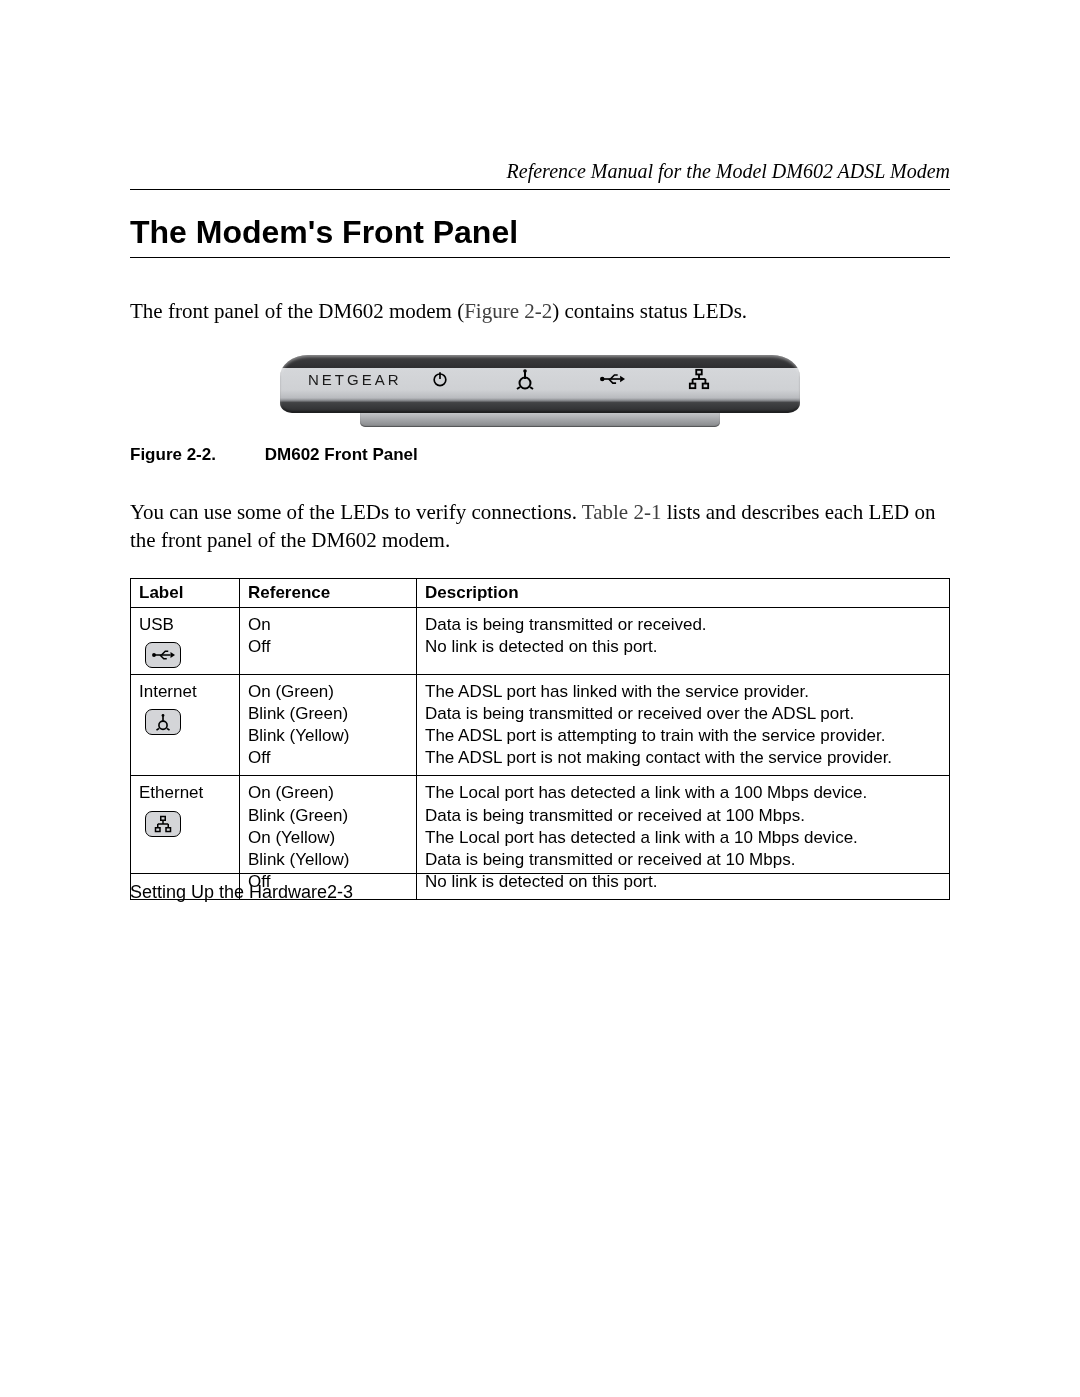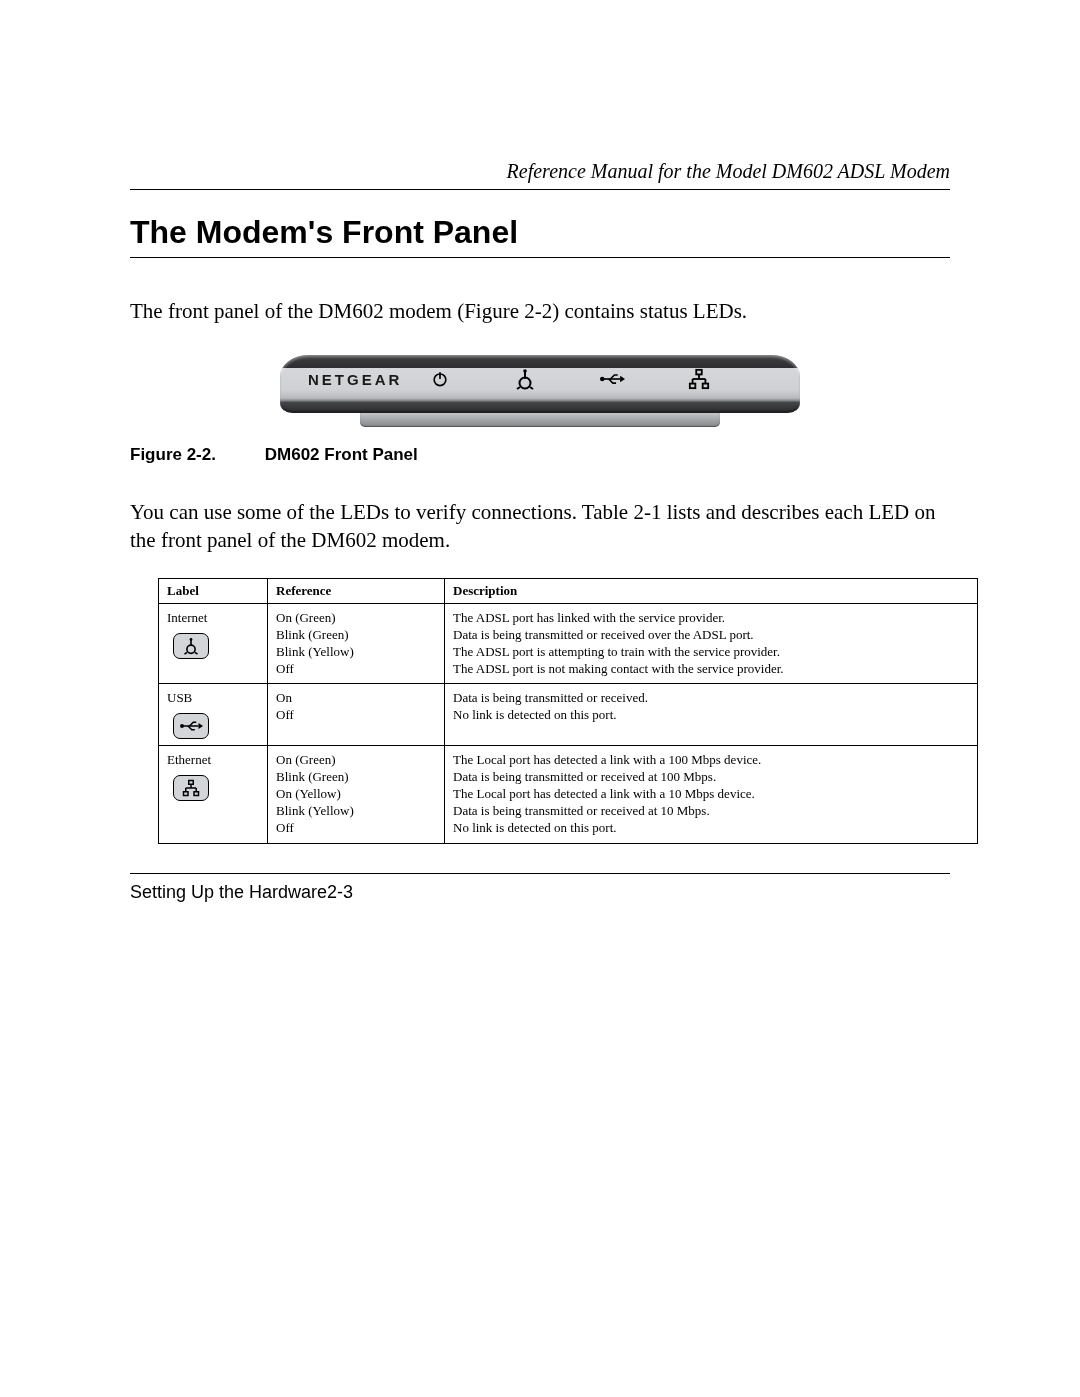--- a/index.html
+++ b/index.html
@@ -39,41 +39,41 @@
     border-top: 1.5px solid #000;
     margin: 0 0 40px 0;
   }
   .body-text {
     font-family: "Times New Roman", Times, serif;
     font-size: 21px;
     line-height: 1.3;
     margin: 0 0 24px 0;
   }
   .link {
-    color: #000000;
+    color: #404040;
   }
 
   
   .modem-wrap {
     width: 520px;
     margin: 30px auto 18px auto;
   }
   .modem-body {
     position: relative;
     height: 58px;
     border-radius: 28px 28px 12px 12px / 22px 22px 10px 10px;
     background: linear-gradient(#3f3f41 0%, #2e2e30 22%, #d5d7da 23%, #cfd1d4 60%, #b9bbbf 74%, #8e9094 78%, #424345 82%, #2b2c2e 100%);
     box-shadow: inset 0 2px 3px rgba(255,255,255,.4), inset 0 -2px 2px rgba(0,0,0,.4);
   }
   .modem-label {
     position: absolute;
     left: 28px;
     top: 16px;
     font-family: Arial, Helvetica, sans-serif;
-    font-weight: bold;
+    font-weight: normal;
     font-size: 15px;
     letter-spacing: 3px;
     color: #1a1a1a;
   }
   .modem-icons {
     position: absolute;
     top: 12px;
     left: 150px;
     right: 90px;
     display: flex;
@@ -97,23 +97,22 @@
     font-size: 17px;
     margin: 18px 0 34px 0;
   }
   .caption .cap-label { display:inline-block; width:130px; }
   .caption .cap-title { display:inline-block;text-align:center; }
 
   
   table.led {
     border-collapse: collapse;
     width: 100%;
-    font-family: Liberation Serif, serif;
-    font-size: 13px;
-    margin-left: 28px;
+    font-family: Liberation Sans, sans-serif;
+    font-size: 17px;
   }
   table.led th {
     text-align: left;
     font-weight: bold;
     border: 1px solid #000;
     padding: 4px 8px 4px 8px;
   }
   table.led td {
     border: 1px solid #000;
     padding: 6px 8px 6px 8px;
@@ -231,20 +230,43 @@
         <th>Label</th>
         <th>Reference</th>
         <th>Description</th>
       </tr>
     </thead>
     <tbody>
 
 
       <tr>
         <td class="label-cell">
+          <span class="lbl-text">USB</span>
+          <span class="icon-badge">
+            <svg width="24" height="14" viewBox="0 0 32 16">
+                <circle cx="4" cy="8" r="2.6" fill="#000"></circle>
+                <line x1="4" y1="8" x2="26" y2="8" stroke="#000" stroke-width="2"></line>
+                <path d="M14 8 L19 3 L23 3" fill="none" stroke="#000" stroke-width="2"></path>
+                <path d="M12 8 L17 13 L21 13" fill="none" stroke="#000" stroke-width="2"></path>
+                <polygon points="26,4 32,8 26,12" fill="#000"></polygon>
+              </svg>
+          </span>
+        </td>
+        <td class="activity-cell multiline">
+          <span>On</span>
+          <span>Off</span>
+        </td>
+        <td class="multiline">
+          <span>Data is being transmitted or received.</span>
+          <span>No link is detected on this port.</span>
+        </td>
+      </tr>
+
+      <tr>
+        <td class="label-cell">
           <span class="lbl-text">Internet</span>
           <span class="icon-badge">
             <svg width="20" height="18" viewBox="0 0 24 22">
                 <circle cx="12" cy="15" r="5" fill="none" stroke="#000" stroke-width="2"></circle>
                 <line x1="12" y1="3" x2="12" y2="11" stroke="#000" stroke-width="2"></line>
                 <circle cx="12" cy="3" r="1.7" fill="#000"></circle>
                 <line x1="7" y1="19" x2="4" y2="21" stroke="#000" stroke-width="2"></line>
                 <line x1="17" y1="19" x2="20" y2="21" stroke="#000" stroke-width="2"></line>
               </svg>
           </span>
@@ -253,43 +275,20 @@
           <span>On (Green)</span>
           <span>Blink (Green)</span>
           <span>Blink (Yellow)</span>
           <span>Off</span>
         </td>
         <td class="multiline">
           <span>The ADSL port has linked with the service provider.</span>
           <span>Data is being transmitted or received over the ADSL port.</span>
           <span>The ADSL port is attempting to train with the service provider.</span>
           <span>The ADSL port is not making contact with the service provider.</span>
-        </td>
-      </tr>
-
-      <tr>
-        <td class="label-cell">
-          <span class="lbl-text">USB</span>
-          <span class="icon-badge">
-            <svg width="24" height="14" viewBox="0 0 32 16">
-                <circle cx="4" cy="8" r="2.6" fill="#000"></circle>
-                <line x1="4" y1="8" x2="26" y2="8" stroke="#000" stroke-width="2"></line>
-                <path d="M14 8 L19 3 L23 3" fill="none" stroke="#000" stroke-width="2"></path>
-                <path d="M12 8 L17 13 L21 13" fill="none" stroke="#000" stroke-width="2"></path>
-                <polygon points="26,4 32,8 26,12" fill="#000"></polygon>
-              </svg>
-          </span>
-        </td>
-        <td class="activity-cell multiline">
-          <span>On</span>
-          <span>Off</span>
-        </td>
-        <td class="multiline">
-          <span>Data is being transmitted or received.</span>
-          <span>No link is detected on this port.</span>
         </td>
       </tr>
 
       <tr>
         <td class="label-cell">
           <span class="lbl-text">Ethernet</span>
           <span class="icon-badge">
             <svg width="20" height="18" viewBox="0 0 24 24">
                 <rect x="9" y="2" width="6" height="5" fill="none" stroke="#000" stroke-width="2"></rect>
                 <rect x="2" y="17" width="6" height="5" fill="none" stroke="#000" stroke-width="2"></rect>

